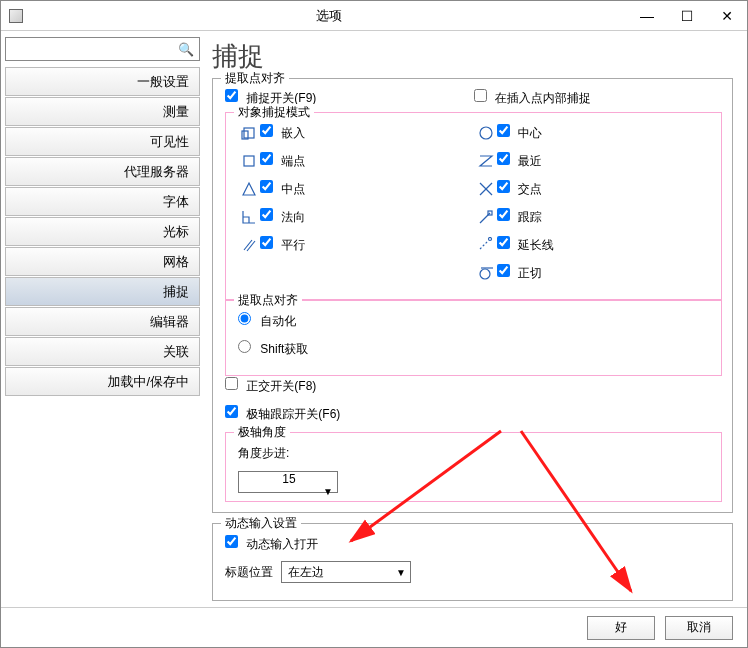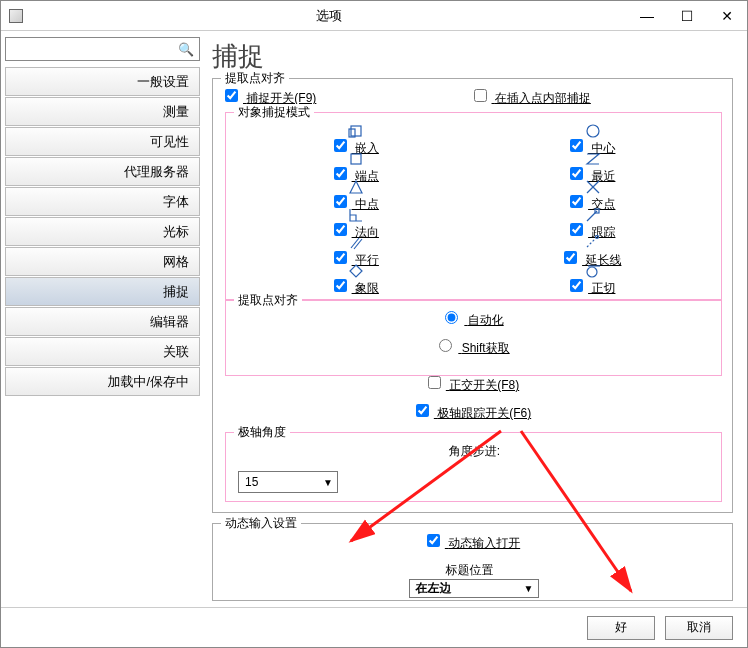--- a/index.html
+++ b/index.html
@@ -19,32 +19,32 @@
 .navbtn.sel { background: linear-gradient(#e2e8ef,#c9d4e2); }
 .main { flex: 1; padding: 8px 14px 0 6px; overflow: hidden; }
 .h1 { font-size: 26px; font-weight: normal; color: #444; margin-bottom: 4px; }
 .group { border: 1px solid #aaa; padding: 10px 10px 10px 12px; margin-bottom: 10px; position: relative; }
 .group > legend, .glabel { position: absolute; top: -9px; left: 8px; background: #fff; padding: 0 4px; font-size: 12px; }
 .row { display: flex; align-items: center; margin-bottom: 5px; }
 .cb { margin-right: 5px; cursor: pointer; }
 .inner { border: 1px solid #f9a8d4; padding: 10px 10px 8px 12px; position: relative; }
 .cols { display: flex; }
 .col { flex: 1; }
-.irow { display: flex; align-items: center; margin-bottom: 8px; height: 20px; flex-direction: column; }
+.irow { display: flex; align-items: center; margin-bottom: 8px; height: 20px; }
 .ico { width: 22px; display: inline-flex; justify-content: center; color: #2a62b3; }
 .rb { margin-right: 6px; cursor: pointer; }
 .sel-box { border: 1px solid #777; height: 22px; display: flex; align-items: center; padding: 0 4px 0 6px; background: #fff; cursor: pointer; }
 .sel-box .arrow { margin-left: auto; font-size: 10px; }
 .footer { position: absolute; bottom: 0; left: 0; right: 0; height: 40px; border-top: 1px solid #ccc; display: flex; align-items: center; justify-content: flex-end; padding-right: 14px; gap: 10px; }
 .btn { width: 68px; height: 24px; border: 1px solid #888; background: linear-gradient(#fff,#eee); cursor: pointer; font-size: 12px; }
 .arrows { position: absolute; left: 230px; top: 420px; width: 500px; height: 200px; pointer-events: none; }
 svg.icon { width: 16px; height: 16px; }
 svg.icon * { stroke: #2a62b3; fill: none; stroke-width: 1.2; }
-.w130 { width: 130px; font-weight: bold; } .w100 { width: 100px; }
-label { cursor: pointer; text-decoration: underline; }
+.w130 { width: 130px; } .w100 { width: 100px; flex-direction: column; }
+label { cursor: pointer; }
 </style>
 </head>
 <body>
 
 <div class="window">
 
   <div class="titlebar">
     <div class="titlebar-icon"></div>
     <div class="titlebar-text">选项</div>
     <div class="wbtns">
@@ -129,28 +129,20 @@
                 </div>
                 <div class="irow">
                   <span class="ico">
                     <svg class="icon" viewBox="0 0 16 16">
                       <line x1="3" y1="13" x2="11" y2="3"></line>
                       <line x1="6" y1="14" x2="14" y2="4"></line>
                     </svg>
                   </span>
                   <label><input type="checkbox" class="cb" checked="" style=""> 平行</label>
                 </div>
-                <div class="irow">
-                  <span class="ico">
-                    <svg class="icon" viewBox="0 0 16 16">
-                      <path d="M8,2 L14,8 L8,14 L2,8 Z"></path>
-                    </svg>
-                  </span>
-                  <label><input type="checkbox" class="cb" checked="" style=""> 象限</label>
-                </div>
               </div>
             <div class="col" id="modes-right">
                 <div class="irow">
                   <span class="ico">
                     <svg class="icon" viewBox="0 0 16 16">
                       <circle cx="8" cy="8" r="6"></circle>
                     </svg>
                   </span>
                   <label><input type="checkbox" class="cb" checked="" style=""> 中心</label>
                 </div>

